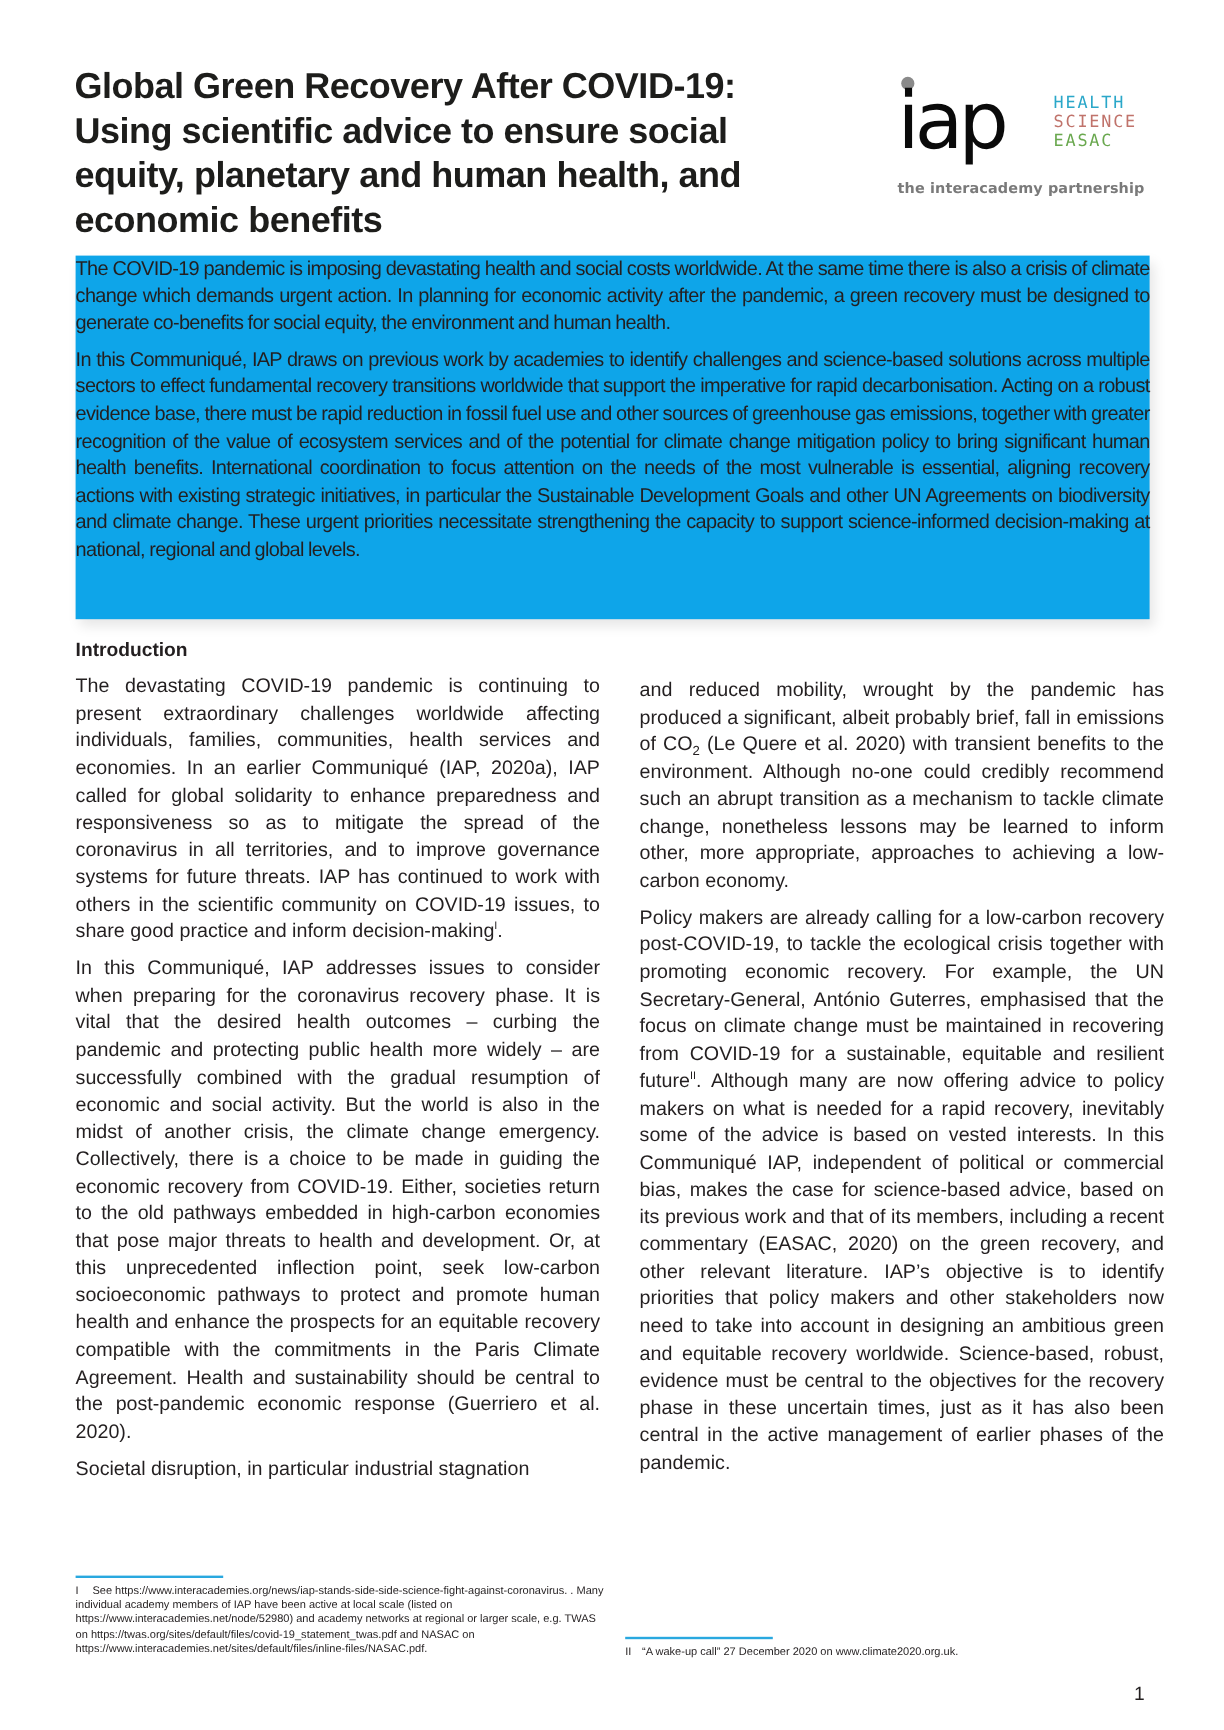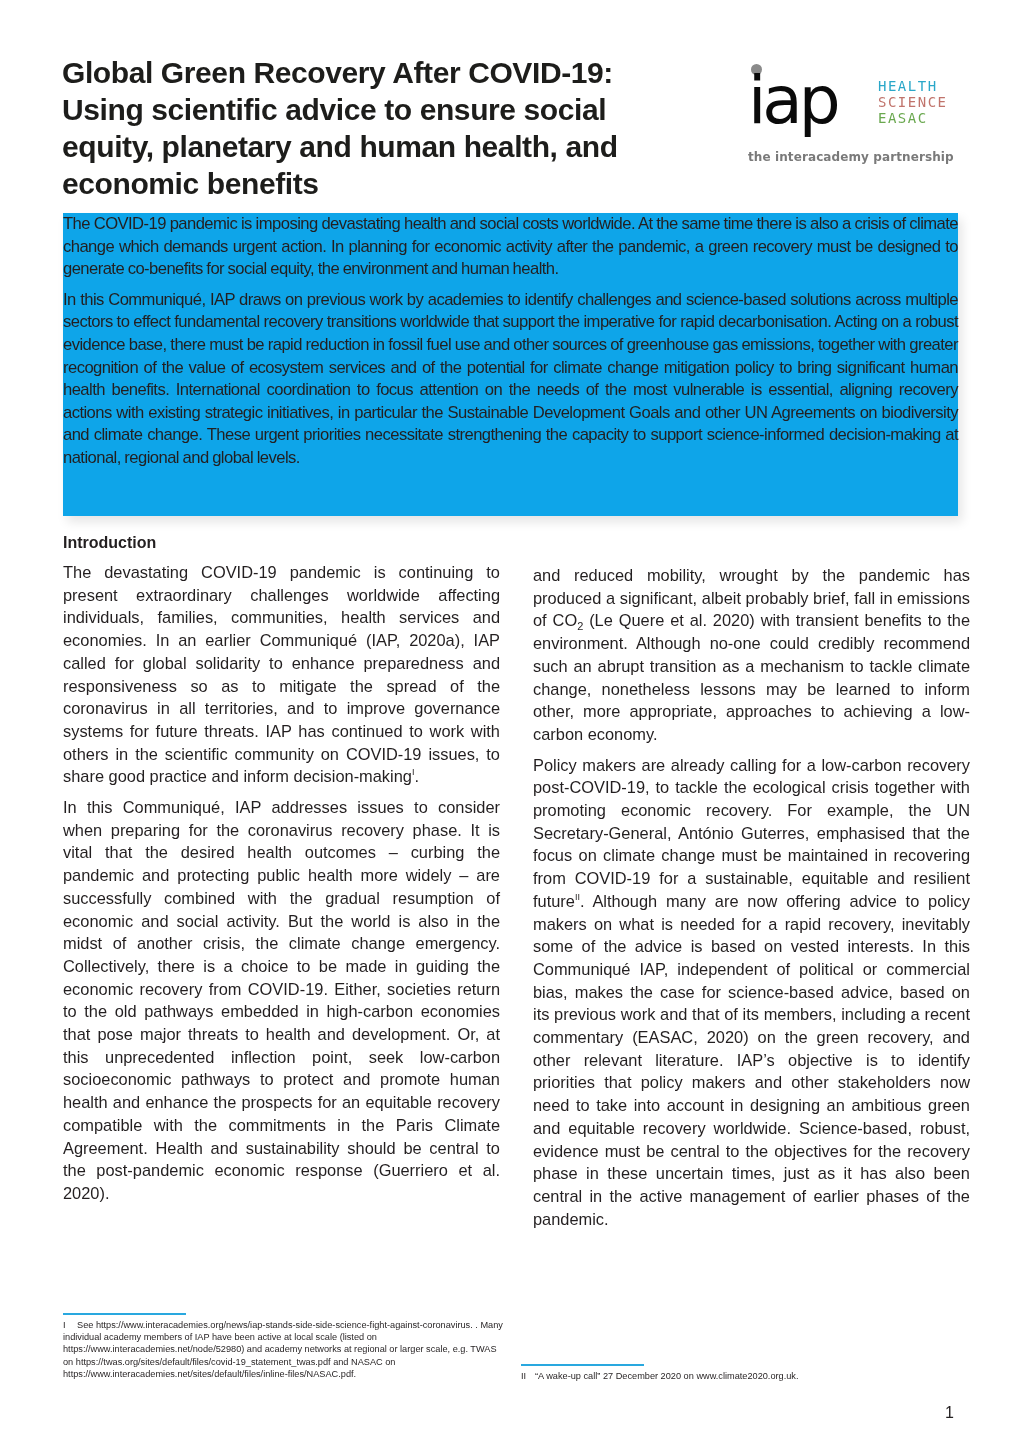--- a/index.html
+++ b/index.html
@@ -68,20 +68,21 @@
 
 <div class="abstract">
   <p>The COVID-19 pandemic is imposing devastating health and social costs worldwide. At the same time there is also a crisis of climate change which demands urgent action. In planning for economic activity after the pandemic, a green recovery must be designed to generate co-benefits for social equity, the environment and human health.</p>
   <p>In this Communiqué, IAP draws on previous work by academies to identify challenges and science-based solutions across multiple sectors to effect fundamental recovery transitions worldwide that support the imperative for rapid decarbonisation. Acting on a robust evidence base, there must be rapid reduction in fossil fuel use and other sources of greenhouse gas emissions, together with greater recognition of the value of ecosystem services and of the potential for climate change mitigation policy to bring significant human health benefits. International coordination to focus attention on the needs of the most vulnerable is essential, aligning recovery actions with existing strategic initiatives, in particular the Sustainable Development Goals and other UN Agreements on biodiversity and climate change. These urgent priorities necessitate strengthening the capacity to support science-informed decision-making at national, regional and global levels.</p>
 </div>
 
 <div class="col left">
   <h2>Introduction</h2>
   <p><span>The devastating COVID-19 pandemic is continuing to present extraordinary challenges worldwide affecting individuals, families, communities, health services and economies. In an earlier Communiqué (IAP, 2020a), IAP called for global solidarity to enhance preparedness and responsiveness so as to mitigate the spread of the coronavirus in all territories, and to improve governance systems for future threats. IAP has continued to work with others in the scientific community on COVID-19 issues, to share good practice and inform decision-making</span><sup class="fn">I</sup><span>.</span></p>
   <p>In this Communiqué, IAP addresses issues to consider when preparing for the coronavirus recovery phase. It is vital that the desired health outcomes – curbing the pandemic and protecting public health more widely – are successfully combined with the gradual resumption of economic and social activity. But the world is also in the midst of another crisis, the climate change emergency. Collectively, there is a choice to be made in guiding the economic recovery from COVID-19. Either, societies return to the old pathways embedded in high-carbon economies that pose major threats to health and development. Or, at this unprecedented inflection point, seek low-carbon socioeconomic pathways to protect and promote human health and enhance the prospects for an equitable recovery compatible with the commitments in the Paris Climate Agreement. Health and sustainability should be central to the post-pandemic economic response (Guerriero et al. 2020).</p>
+  <p class="last-left">Societal disruption, in particular industrial stagnation</p>
 </div>
 
 <div class="col right">
   <p><span>and reduced mobility, wrought by the pandemic has produced a significant, albeit probably brief, fall in emissions of CO</span><sub class="chem">2</sub><span> (Le Quere et al. 2020) with transient benefits to the environment. Although no-one could credibly recommend such an abrupt transition as a mechanism to tackle climate change, nonetheless lessons may be learned to inform other, more appropriate, approaches to achieving a low-carbon economy.</span></p>
   <p><span>Policy makers are already calling for a low-carbon recovery post-COVID-19, to tackle the ecological crisis together with promoting economic recovery. For example, the UN Secretary-General, António Guterres, emphasised that the focus on climate change must be maintained in recovering from COVID-19 for a sustainable, equitable and resilient future</span><sup class="fn">II</sup><span>. Although many are now offering advice to policy makers on what is needed for a rapid recovery, inevitably some of the advice is based on vested interests. In this Communiqué IAP, independent of political or commercial bias, makes the case for science-based advice, based on its previous work and that of its members, including a recent commentary (EASAC, 2020) on the green recovery, and other relevant literature. IAP’s objective is to identify priorities that policy makers and other stakeholders now need to take into account in designing an ambitious green and equitable recovery worldwide. Science-based, robust, evidence must be central to the objectives for the recovery phase in these uncertain times, just as it has also been central in the active management of earlier phases of the pandemic.</span></p>
 </div>
 
 <div class="fn-rule" style="left:63px; top:1313px;"></div>
 <div class="footnote" style="left:63px; top:1319px; width:440px;">
   <span class="mark">I</span><span>See https://www.interacademies.org/news/iap-stands-side-side-science-fight-against-coronavirus. . Many individual academy members of IAP have been active at local scale (listed on https://www.interacademies.net/node/52980) and academy networks at regional or larger scale, e.g. TWAS on https://twas.org/sites/default/files/covid-19_statement_twas.pdf and NASAC on https://www.interacademies.net/sites/default/files/inline-files/NASAC.pdf.</span>

